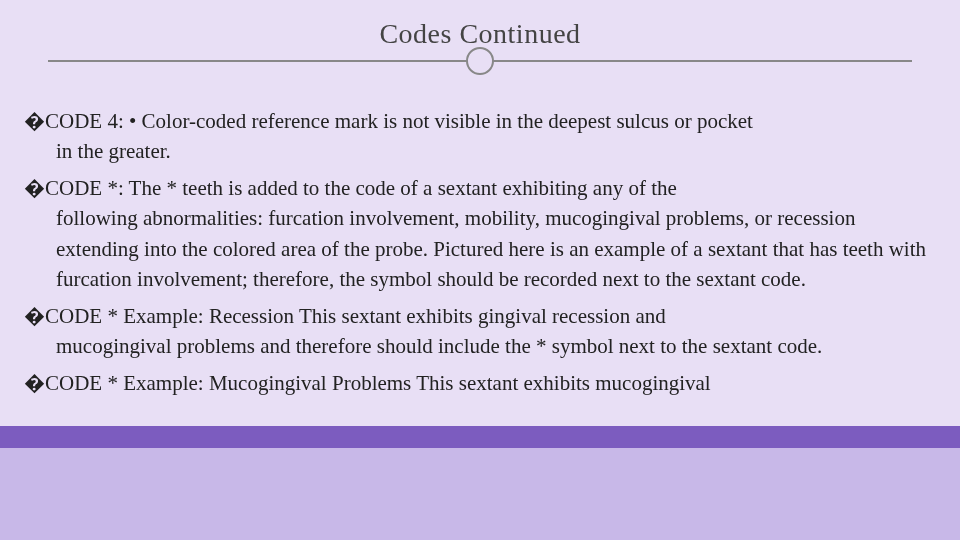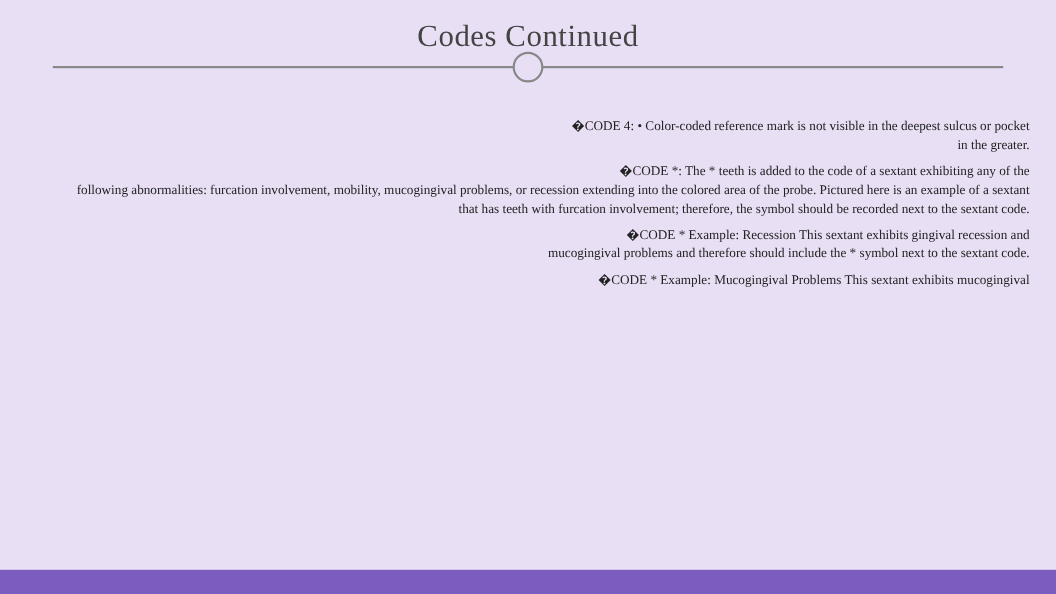--- a/index.html
+++ b/index.html
@@ -11,21 +11,21 @@
     body {
       width: 960px;
       height: 540px;
       background: #c8b8e8;
       font-family: Georgia, 'Times New Roman', serif;
       overflow: hidden;
     }
 
     .slide {
       width: 960px;
-      height: 540px;
+      height: 448px;
       background: #e8dff5;
       display: flex;
       flex-direction: column;
       position: relative;
     }
 
     .header {
       display: flex;
       flex-direction: column;
       align-items: center;
@@ -62,25 +62,24 @@
 
     .content {
       padding: 8px 24px 16px 24px;
       flex: 1;
       display: flex;
       flex-direction: column;
       gap: 0;
     }
 
     .content-item {
-      font-size: 12px;
+      font-size: 21px;
       color: #222;
       line-height: 1.45;
       margin-bottom: 6px;
-      text-align: right;
     }
 
     .content-item .indent {
       display: block;
       padding-left: 32px;
     }
 
     .bottom-bar {
       height: 22px;
       background: #7c5cbf;

